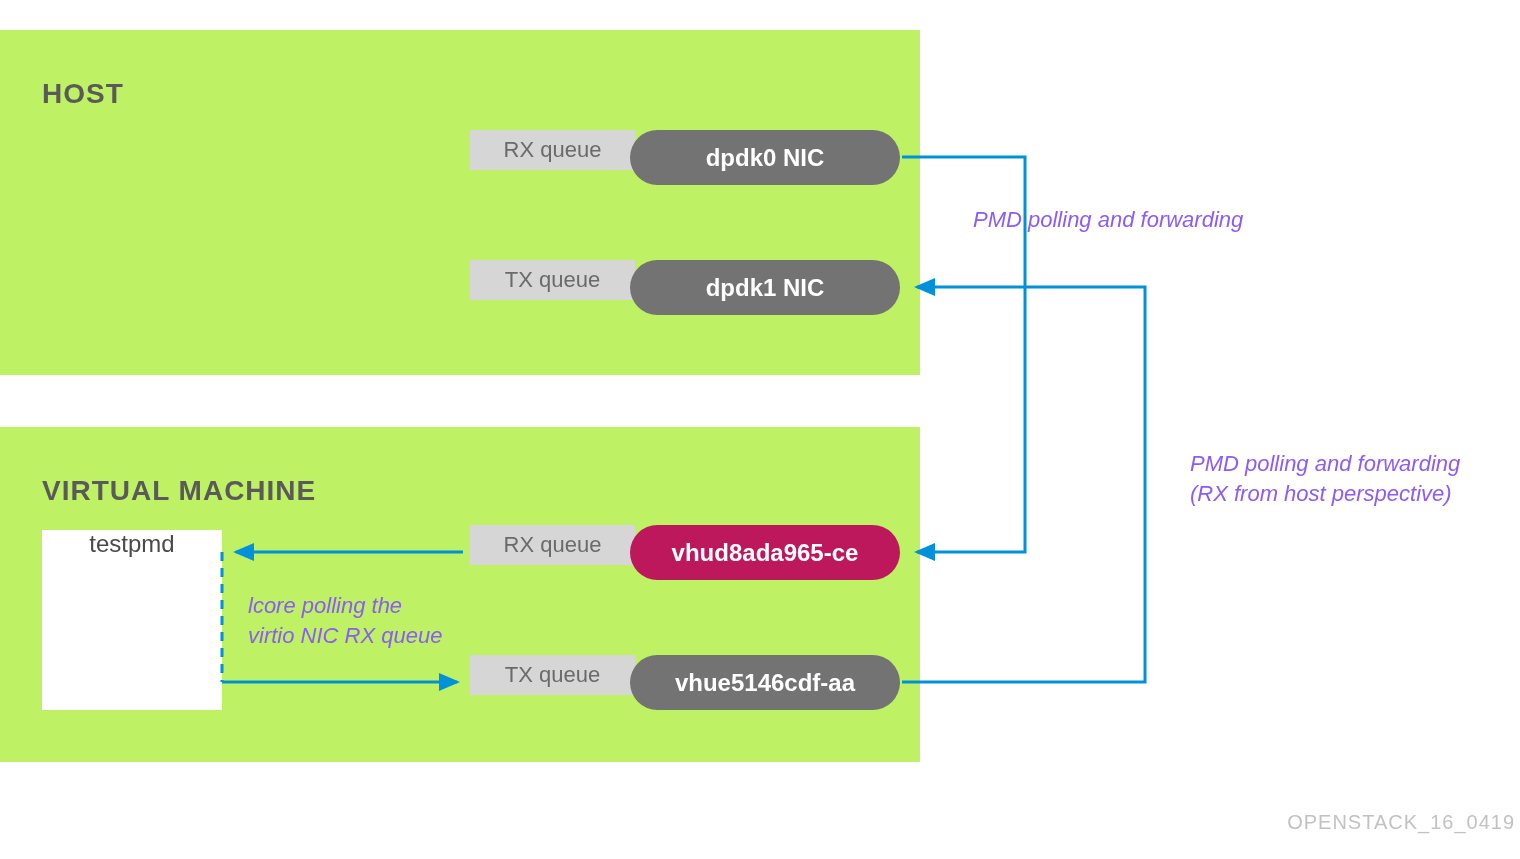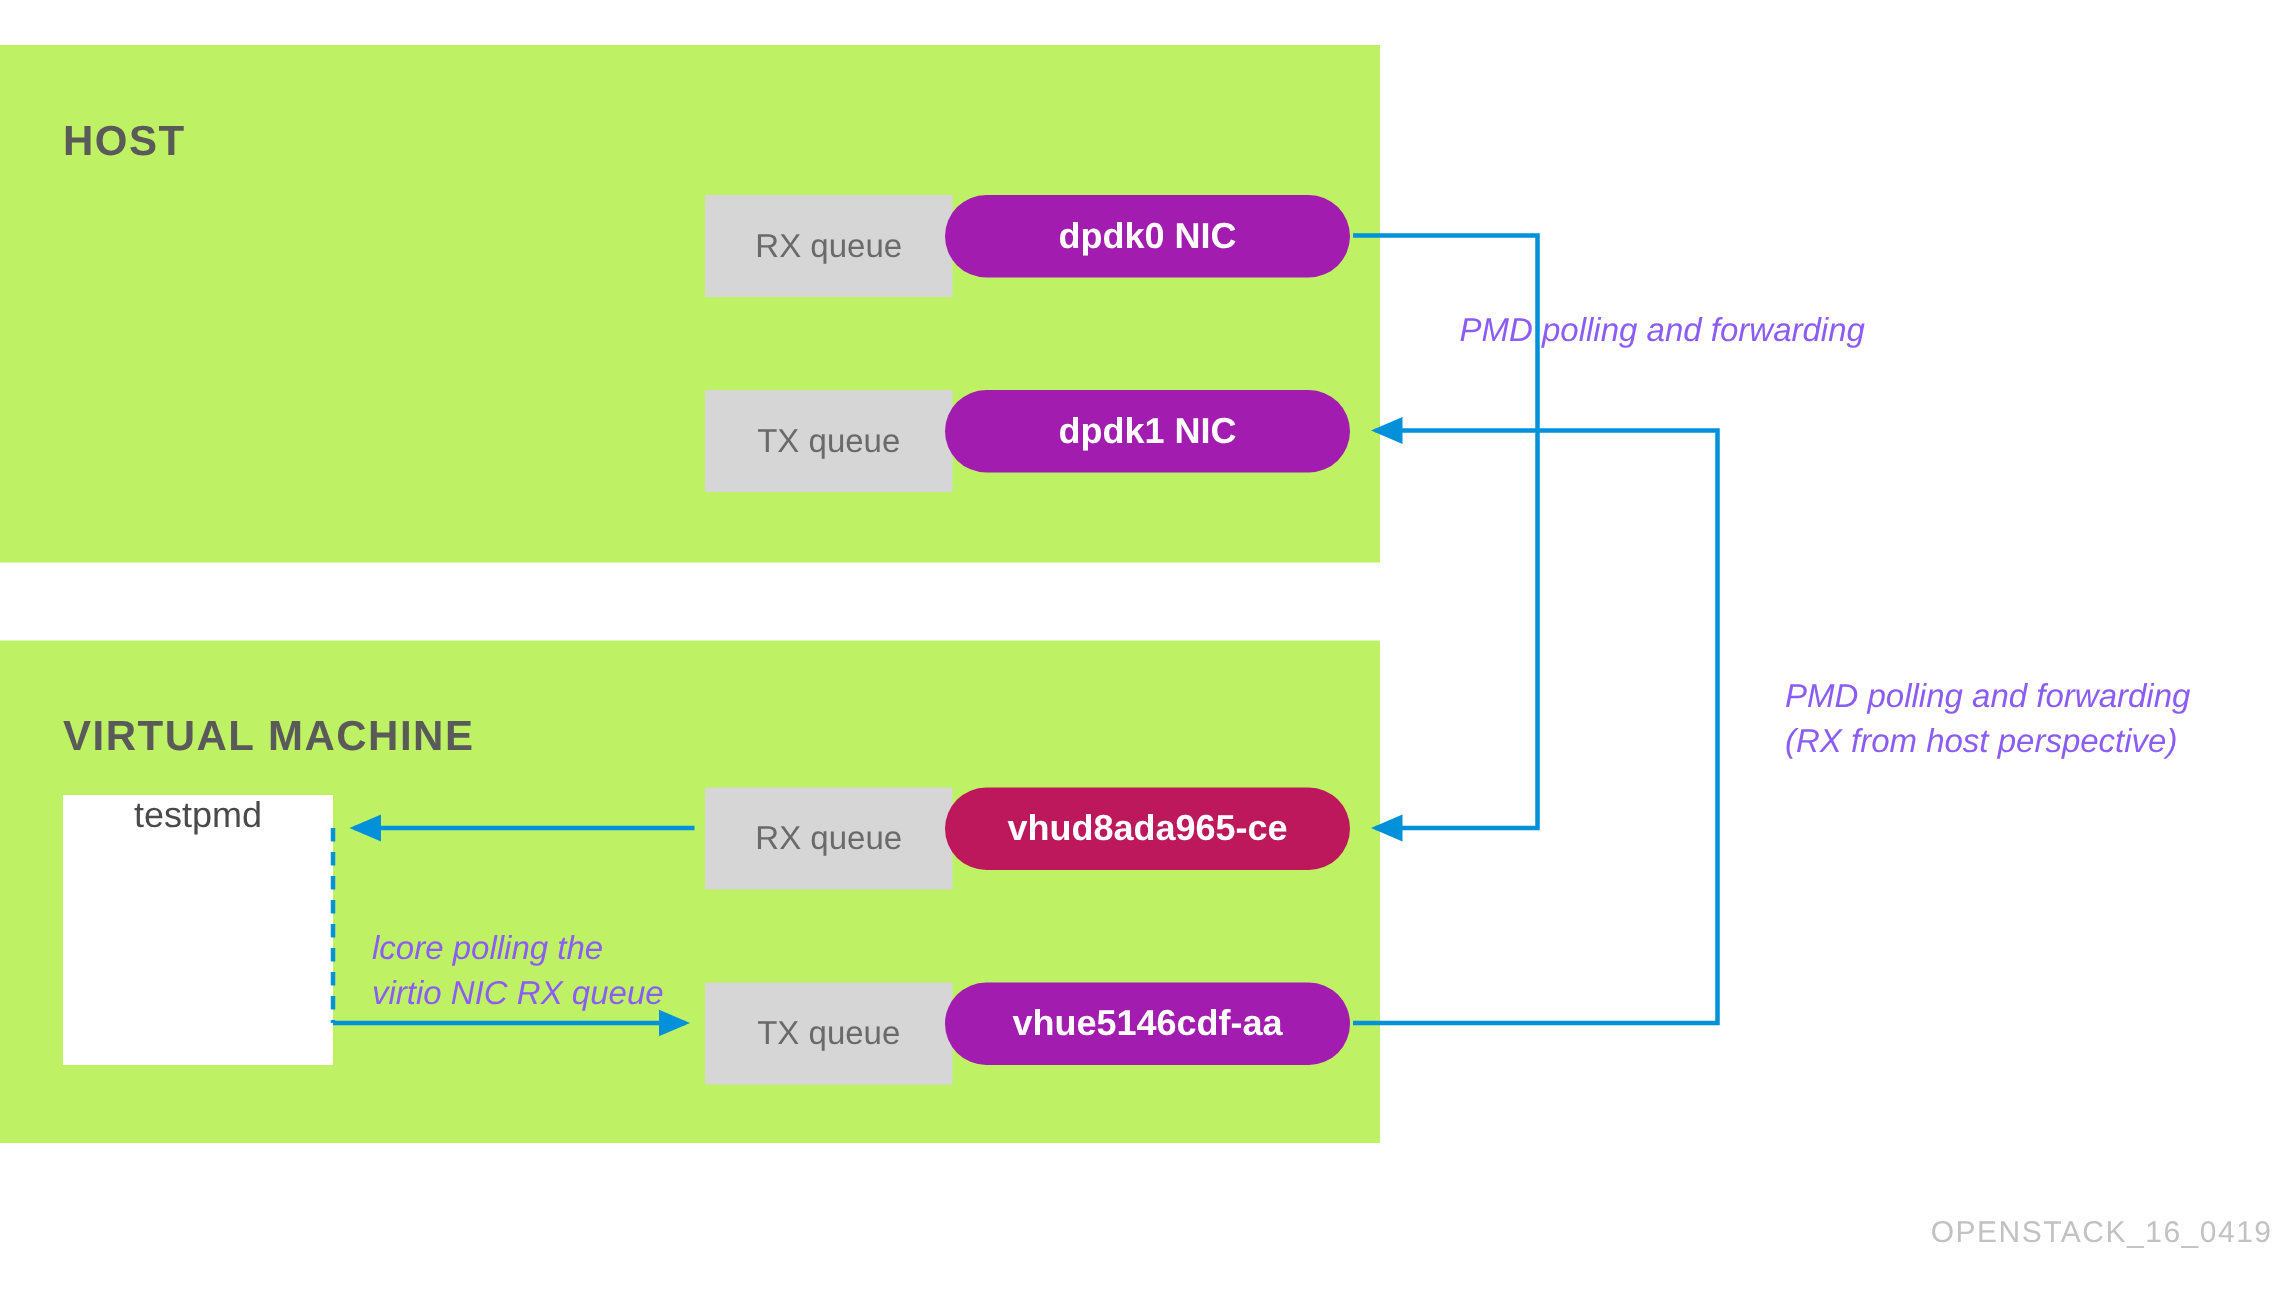--- a/index.html
+++ b/index.html
@@ -33,38 +33,38 @@
   }
   .queue-row {
     position: absolute;
     left: 470px;
     width: 430px;
     height: 55px;
   }
   .queue-label-box {
     position: absolute;
     left: 0; top: 0;
-    width: 165px; height: 68px;
+    width: 165px; height: 40px;
     background: #d6d6d6;
     display: flex; align-items: center; justify-content: center;
     font-size: 22px;
     color: #6a6a6a;
     font-weight: 400;
   }
   .nic-pill {
     position: absolute;
     left: 160px; top: 0;
     width: 270px; height: 55px;
     border-radius: 28px;
     display: flex; align-items: center; justify-content: center;
     font-size: 24px;
     font-weight: 600;
     color: #ffffff;
   }
-  .nic-grey { background: #a21caf; }
+  .nic-grey { background: #737373; }
   .nic-blue { background: #be185d; }
   .testpmd-box {
     position: absolute;
     left: 42px; top: 530px;
     width: 180px; height: 180px;
     background: #ffffff;
     display: flex; align-items: flex-start; justify-content: center;
     font-size: 24px;
     color: #4a4a4a;
   }
@@ -124,21 +124,21 @@
   <span>testpmd</span>
 </div>
 
 <div class="annot" style="left:973px; top:205px;">PMD polling and forwarding</div>
 
 <div class="annot" style="left:1190px; top:449px;">
   <div>PMD polling and forwarding</div>
   <div>(RX from host perspective)</div>
 </div>
 
-<div class="annot" style="left:248px; top:617px;">
+<div class="annot" style="left:248px; top:591px;">
   <div>lcore polling the</div>
   <div>virtio NIC RX queue</div>
 </div>
 
 <div class="footer">OPENSTACK_16_0419</div>
 
 <svg class="arrows">
   <defs>
     <marker id="arrow-blue" markerWidth="8" markerHeight="8" refX="6" refY="3" orient="auto" markerUnits="strokeWidth">
       <path d="M0,0 L7,3 L0,6 Z" fill="#0091da"></path>

